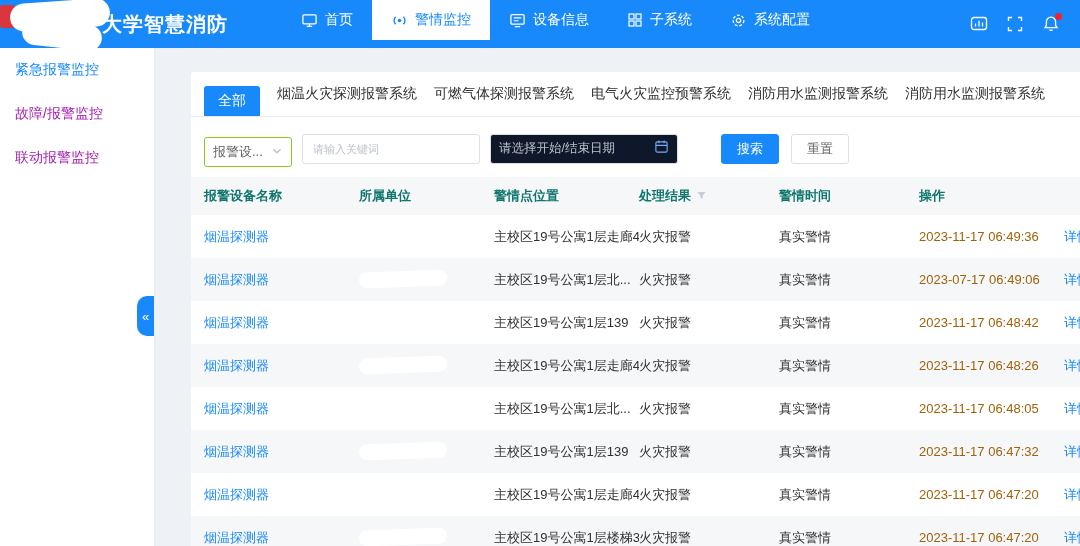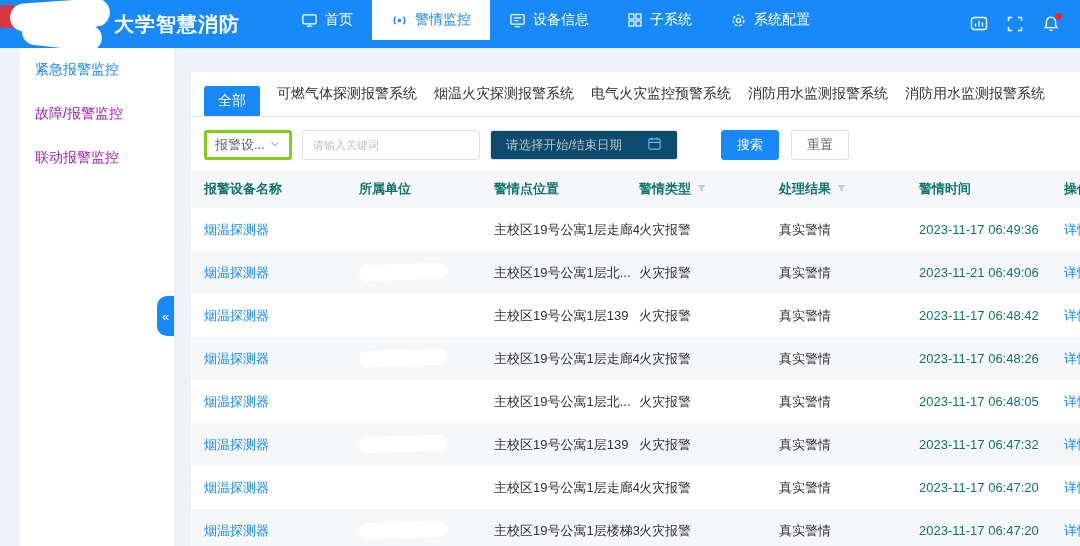--- a/index.html
+++ b/index.html
@@ -1,70 +1,70 @@
 <!DOCTYPE html>
 <html><head>
 <meta charset="utf-8">
 <style>
   * { margin:0; padding:0; box-sizing:border-box; }
   html,body { width:1080px; height:546px; overflow:hidden; }
   body { font-family:"Liberation Sans","DejaVu Sans",sans-serif; background:#eef1f5; position:relative; color:#303133; }
 
   
   .navbar { position:absolute; left:0; top:0; width:1080px; height:48px; background:#1789fb; display:flex; color:#fff; z-index:10; }
-  .brand { display:flex; align-items:center; width:272px; padding-left:20px; font-size:20px; font-weight:700; letter-spacing:1px; white-space:nowrap; position:relative; }
+  .brand { display:flex; align-items:center; width:272px; padding-left:8px; font-size:20px; font-weight:700; letter-spacing:1px; white-space:nowrap; position:relative; }
   .logo-fragment { position:absolute; left:0; top:5px; width:15px; height:23px; background:#d9363e; border-radius:3px; }
   .brand-spacer { width:94px; height:1px; }
   .scribble { position:absolute; background:#fff; z-index:11; }
   .scr1 { left:10px; top:1px; width:100px; height:28px; border-radius:16px; transform:rotate(-4deg); }
   .scr2 { left:22px; top:22px; width:80px; height:26px; border-radius:14px; transform:rotate(6deg); }
   .nav-items { display:flex; height:40px; margin-left:10px; }
   .nav-item { display:flex; align-items:center; gap:7px; padding:0 19px; font-size:14px; cursor:pointer; white-space:nowrap; }
   .nav-item.active { background:#fff; color:#1789fb; }
   .nicon { display:flex; align-items:center; }
   .nav-right { margin-left:auto; display:flex; align-items:center; gap:19px; padding-right:20px; }
   .nav-right .nicon { cursor:pointer; }
   .bell-wrap { position:relative; }
   .badge { position:absolute; top:-2px; right:-2px; width:7px; height:7px; background:#f5222d; border-radius:50%; }
 
   
-  .sidebar { position:absolute; left:0; top:48px; width:155px; height:498px; background:#fff; border-right:1px solid #ececec; z-index:8;margin-left:20px; }
+  .sidebar { position:absolute; left:0; top:48px; width:155px; height:498px; background:#fff; border-right:1px solid #ececec; z-index:8; }
   .side-item { height:44px; display:flex; align-items:center; padding-left:15px; font-size:14px; color:#a21caf; cursor:pointer; }
   .side-item.active { color:#1789fb; }
   .collapse-tab { position:absolute; left:137px; top:248px; width:17px; height:40px; background:#1789fb; color:#fff; border-radius:10px 0 0 10px; display:flex; align-items:center; justify-content:center; font-size:13px; cursor:pointer; }
 
   
   .card { position:absolute; left:191px; top:72px; width:905px; height:474px; background:#fff; border-radius:3px 0 0 0; overflow:hidden; }
 
   .tabs { display:flex; align-items:center; gap:17px; height:45px; padding-left:13px; border-bottom:1px solid #e8eaed; }
   .tab { font-size:14px; color:#303133; cursor:pointer; white-space:nowrap; }
   .tab.active { align-self:flex-end; background:#1789fb; color:#fff; padding:6px 14px; border-radius:3px 3px 0 0; }
 
   .filters { display:flex; align-items:center; gap:10px; margin:13px 0 0 13px; }
-  .select-box { width:88px; height:30px; border:3px solid #84cc16; border-radius:3px; display:flex; align-items:center; justify-content:space-between; padding:12px 8px; font-size:13px; color:#606266; background:#fff; cursor:pointer; }
+  .select-box { width:88px; height:30px; border:1px solid #84cc16; border-radius:3px; display:flex; align-items:center; justify-content:space-between; padding:12px 8px; font-size:13px; color:#606266; background:#fff; cursor:pointer;margin-top:7px; }
   .text-input { width:178px; height:30px; border:1px solid #dcdfe6; border-radius:3px; padding:0 10px; font-size:11px; color:#303133; outline:none; }
   .text-input::placeholder { color:#bcc2cc; }
-  .date-box { width:188px; height:30px; border:1px solid #dcdfe6; border-radius:3px; display:flex; align-items:center; justify-content:space-between; padding:0 15px; background:#0c4a6e; cursor:pointer; }
+  .date-box { width:188px; height:30px; border:1px solid #dcdfe6; border-radius:3px; display:flex; align-items:center; justify-content:space-between; padding:0 8px; background:#0f172a; cursor:pointer; }
   .date-box .ph { font-size:12.5px; color:#bcc2cc; white-space:nowrap; }
   .btn { height:30px; padding:0 15px; border-radius:3px; font-size:13px; cursor:pointer; border:1px solid transparent; }
   .btn-primary { background:#1789fb; color:#fff; border-color:#1789fb;margin-left:33px; }
   .btn-default { background:#fff; color:#606266; border-color:#dcdfe6; margin-left:2px; }
 
   
   .table { margin-top:10px; }
   .thead, .trow { display:grid; grid-template-columns:155px 135px 145px 140px 140px 145px 100px; padding-left:13px; align-items:center; }
   .thead { height:38px; background:#f6f7f9; font-weight:700; font-size:13px; color:#0f766e; }
   .th { display:flex; align-items:center; gap:5px; white-space:nowrap; }
   .trow { height:43px; font-size:13px; background:#fff; }
   .trow.alt { background:#f6f7f9; }
   .td { white-space:nowrap; overflow:hidden; }
   .col-unit { position:relative; height:100%; display:flex; align-items:center; }
   .redact-blob { position:absolute; left:0; top:13px; width:88px; height:16px; background:#fff; border-radius:9px; transform:rotate(-2deg); }
   .link { color:#1789fb; cursor:pointer; }
-  .col-time { color:#0f766e; }
+  .col-time { color:#a16207; }
   .sliver { display:inline-block; width:9px; height:12px; background:#1789fb; margin-left:5px; border-radius:1px; vertical-align:-1px; }
 </style>
 </head>
 <body>
 
 <div class="navbar">
   <div class="brand">
     <span class="logo-fragment"></span>
     <span class="scribble scr1"></span>
     <span class="scribble scr2"></span>
@@ -158,22 +158,22 @@
   </div>
   <div class="collapse-tab">
     <span>«</span>
   </div>
 </div>
 
 <div class="card">
 
   <div class="tabs">
     <span class="tab active">全部</span>
+    <span class="tab">烟温火灾探测报警系统</span>
     <span class="tab">可燃气体探测报警系统</span>
-    <span class="tab">烟温火灾探测报警系统</span>
     <span class="tab">电气火灾监控预警系统</span>
     <span class="tab">消防用水监测报警系统</span>
     <span class="tab">消防用水监测报警系统</span>
   </div>
 
   <div class="filters">
     <div class="select-box">
       <span>报警设...</span>
       <span>
         <svg width="12" height="12" viewBox="0 0 12 12">
@@ -200,26 +200,20 @@
       <div class="th">
           <span>报警设备名称</span>
         </div>
       <div class="th">
           <span>所属单位</span>
         </div>
       <div class="th">
           <span>警情点位置</span>
         </div>
       <div class="th">
-        <span>警情类型</span>
-        <span><svg width="11" height="11" viewBox="0 0 11 11">
-              <path d="M1.5 2h8L6.7 5.6v3.2L4.3 7.6V5.6z" fill="#c8ccd4"></path>
-            </svg></span>
-      </div>
-      <div class="th">
         <span>处理结果</span>
         <span><svg width="11" height="11" viewBox="0 0 11 11">
               <path d="M1.5 2h8L6.7 5.6v3.2L4.3 7.6V5.6z" fill="#c8ccd4"></path>
             </svg></span>
       </div>
       <div class="th">
           <span>警情时间</span>
         </div>
       <div class="th">
           <span>操作</span>
@@ -236,21 +230,21 @@
           <div class="td"><span class="link">详情</span><span class="sliver"></span></div>
         </div>
         <div class="trow alt">
           <div class="td link">烟温探测器</div>
           <div class="td col-unit">
             <span class="redact-blob"></span>
           </div>
           <div class="td">主校区19号公寓1层北...</div>
           <div class="td">火灾报警</div>
           <div class="td">真实警情</div>
-          <div class="td col-time">2023-11-21 06:49:06</div>
+          <div class="td col-time">2023-07-17 06:49:06</div>
           <div class="td"><span class="link">详情</span><span class="sliver"></span></div>
         </div>
         <div class="trow">
           <div class="td link">烟温探测器</div>
           <div class="td col-unit"></div>
           <div class="td">主校区19号公寓1层139</div>
           <div class="td">火灾报警</div>
           <div class="td">真实警情</div>
           <div class="td col-time">2023-11-17 06:48:42</div>
           <div class="td"><span class="link">详情</span><span class="sliver"></span></div>

